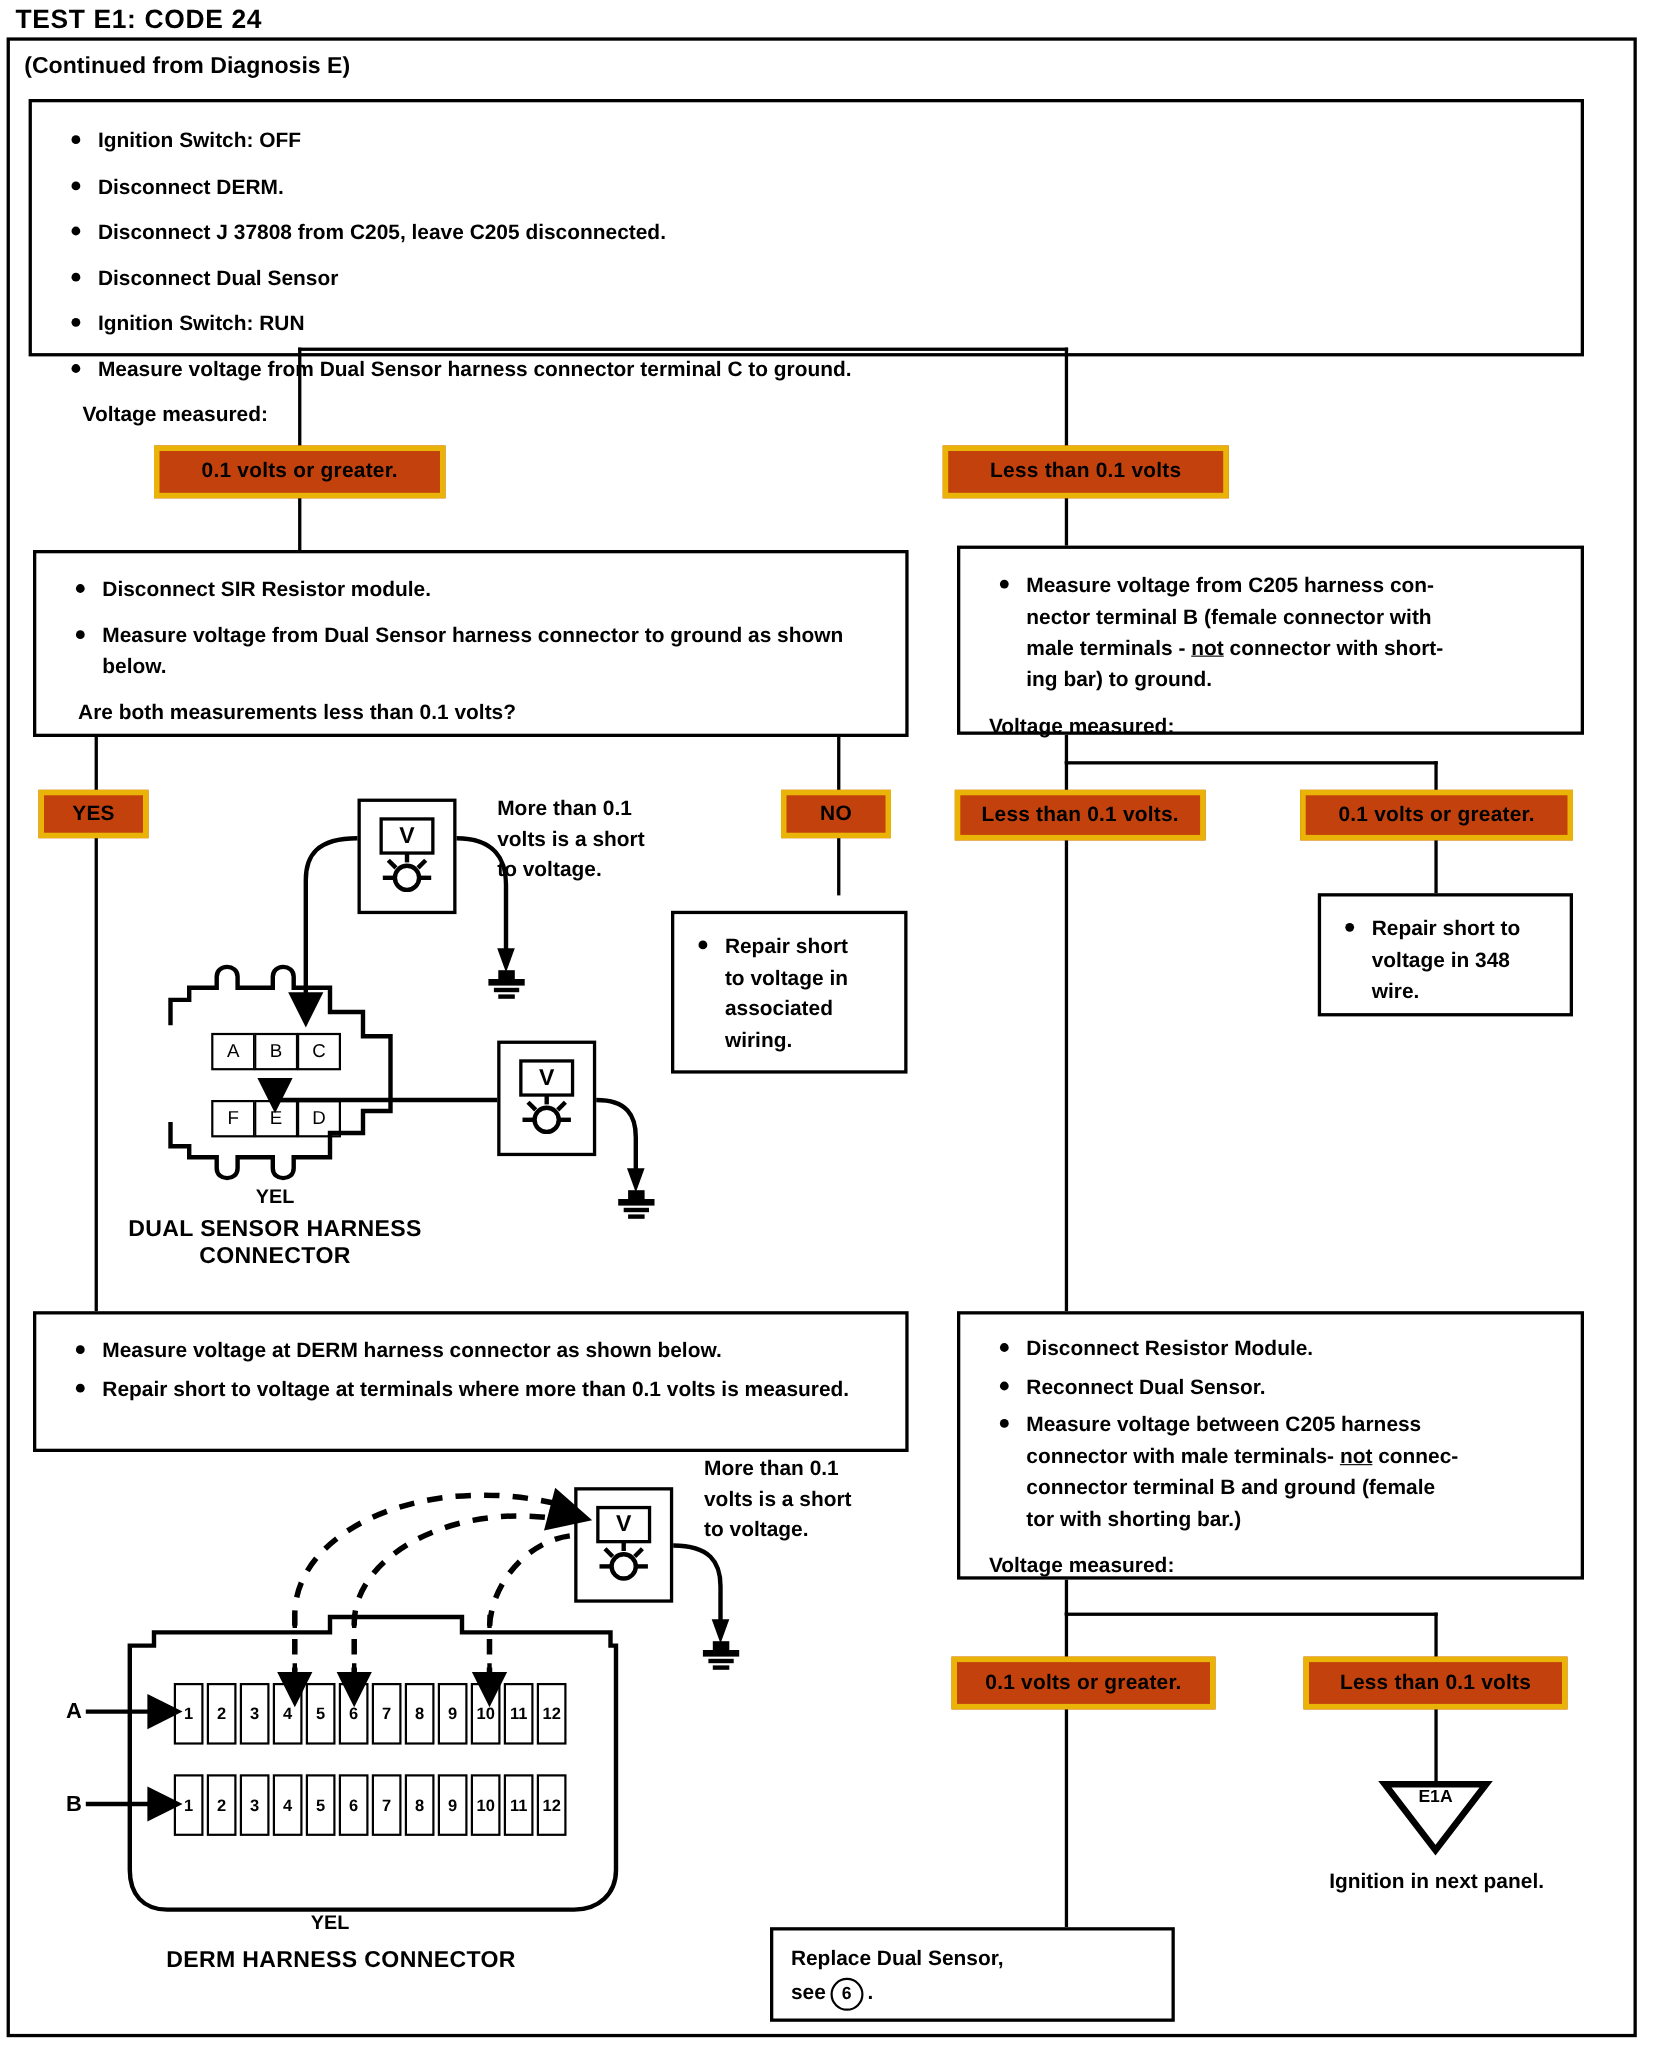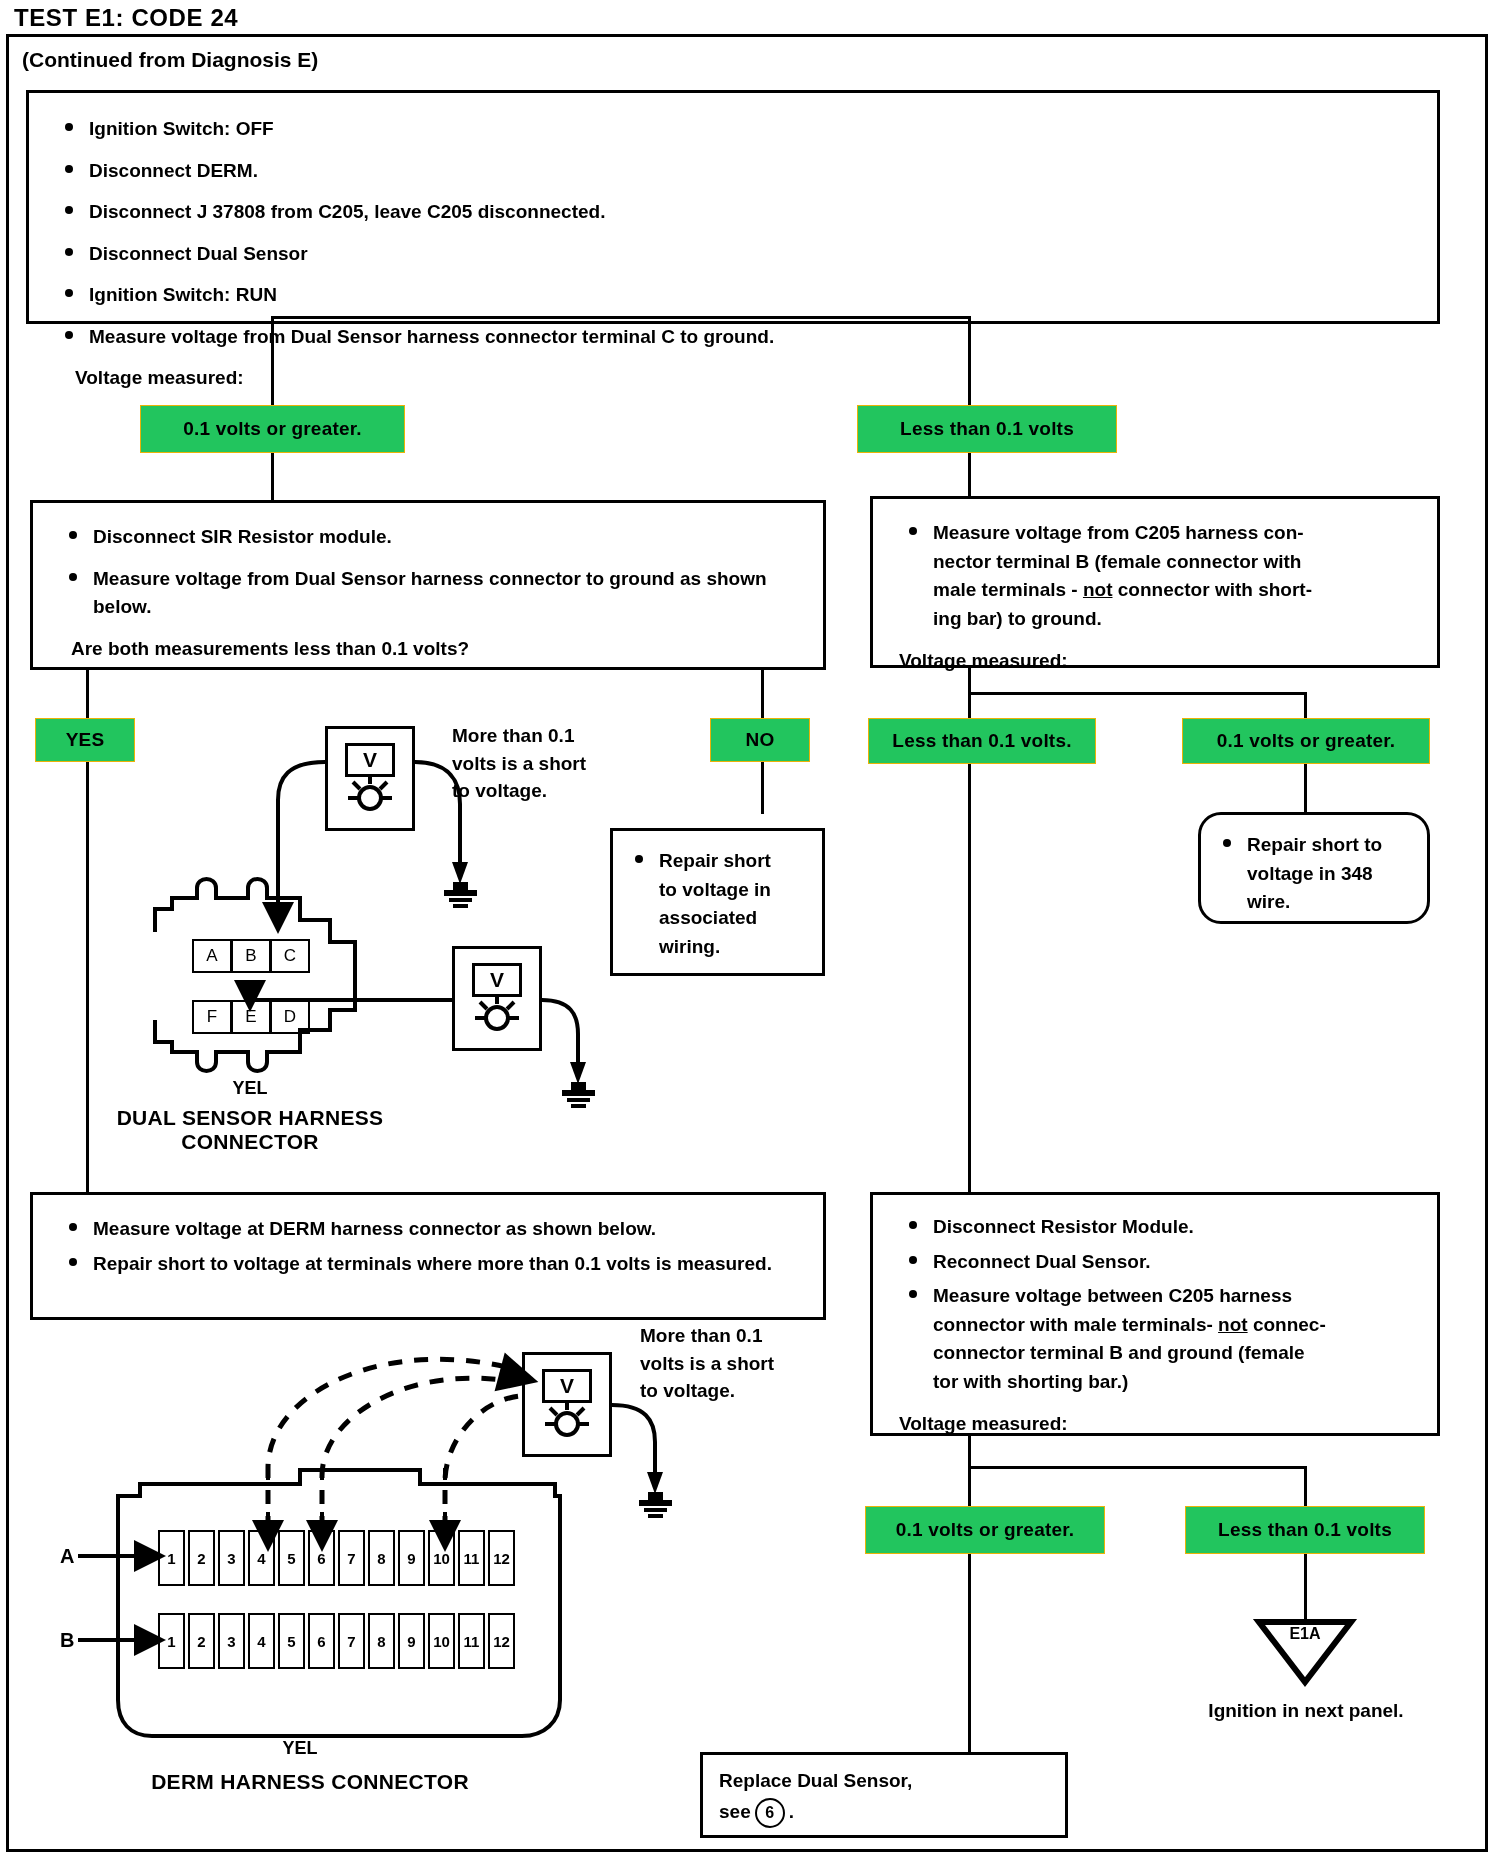--- a/index.html
+++ b/index.html
@@ -18,22 +18,22 @@
   .abs{position:absolute;}
   
   .box{
     position:absolute;
     border:3px solid #000;
     background:#fff;
     box-sizing:border-box;
   }
   .obox{                   
     position:absolute;
-    border:1px solid #eab308;
-    background:#22c55e;
+    border:5px solid #eab308;
+    background:#c2410c;
     box-sizing:border-box;
     display:flex;
     align-items:center;
     justify-content:center;
     font-size:19px;
     font-weight:700;
     letter-spacing:.2px;
   }
   ul.bl{margin:0;padding:0;list-style:none;}
   ul.bl li{
@@ -212,21 +212,21 @@
   <div class="box" style="left:610px; top:828px; width:215px; height:148px;">
     <div style="position:relative; margin:16px 12px 0 14px; padding-left:32px;">
       <span style="position:absolute;left:8px;top:8px;width:8px;height:8px;background:#000;border-radius:50%;"></span>
       <div class="plain">Repair short</div>
       <div class="plain">to voltage in</div>
       <div class="plain">associated</div>
       <div class="plain">wiring.</div>
     </div>
   </div>
 
-  <div class="box" style="left:1198px; top:812px; width:232px; height:112px;border-radius:23px;">
+  <div class="box" style="left:1198px; top:812px; width:232px; height:112px;">
     <div style="position:relative; margin:16px 12px 0 14px; padding-left:32px;">
       <span style="position:absolute;left:8px;top:8px;width:8px;height:8px;background:#000;border-radius:50%;"></span>
       <div class="plain">Repair short to</div>
       <div class="plain">voltage in 348</div>
       <div class="plain">wire.</div>
     </div>
   </div>
 
   <div class="meter" style="left:325px; top:726px; width:90px; height:105px;">
     <div class="vw" style="left:17px; top:14px; width:50px; height:34px;">

